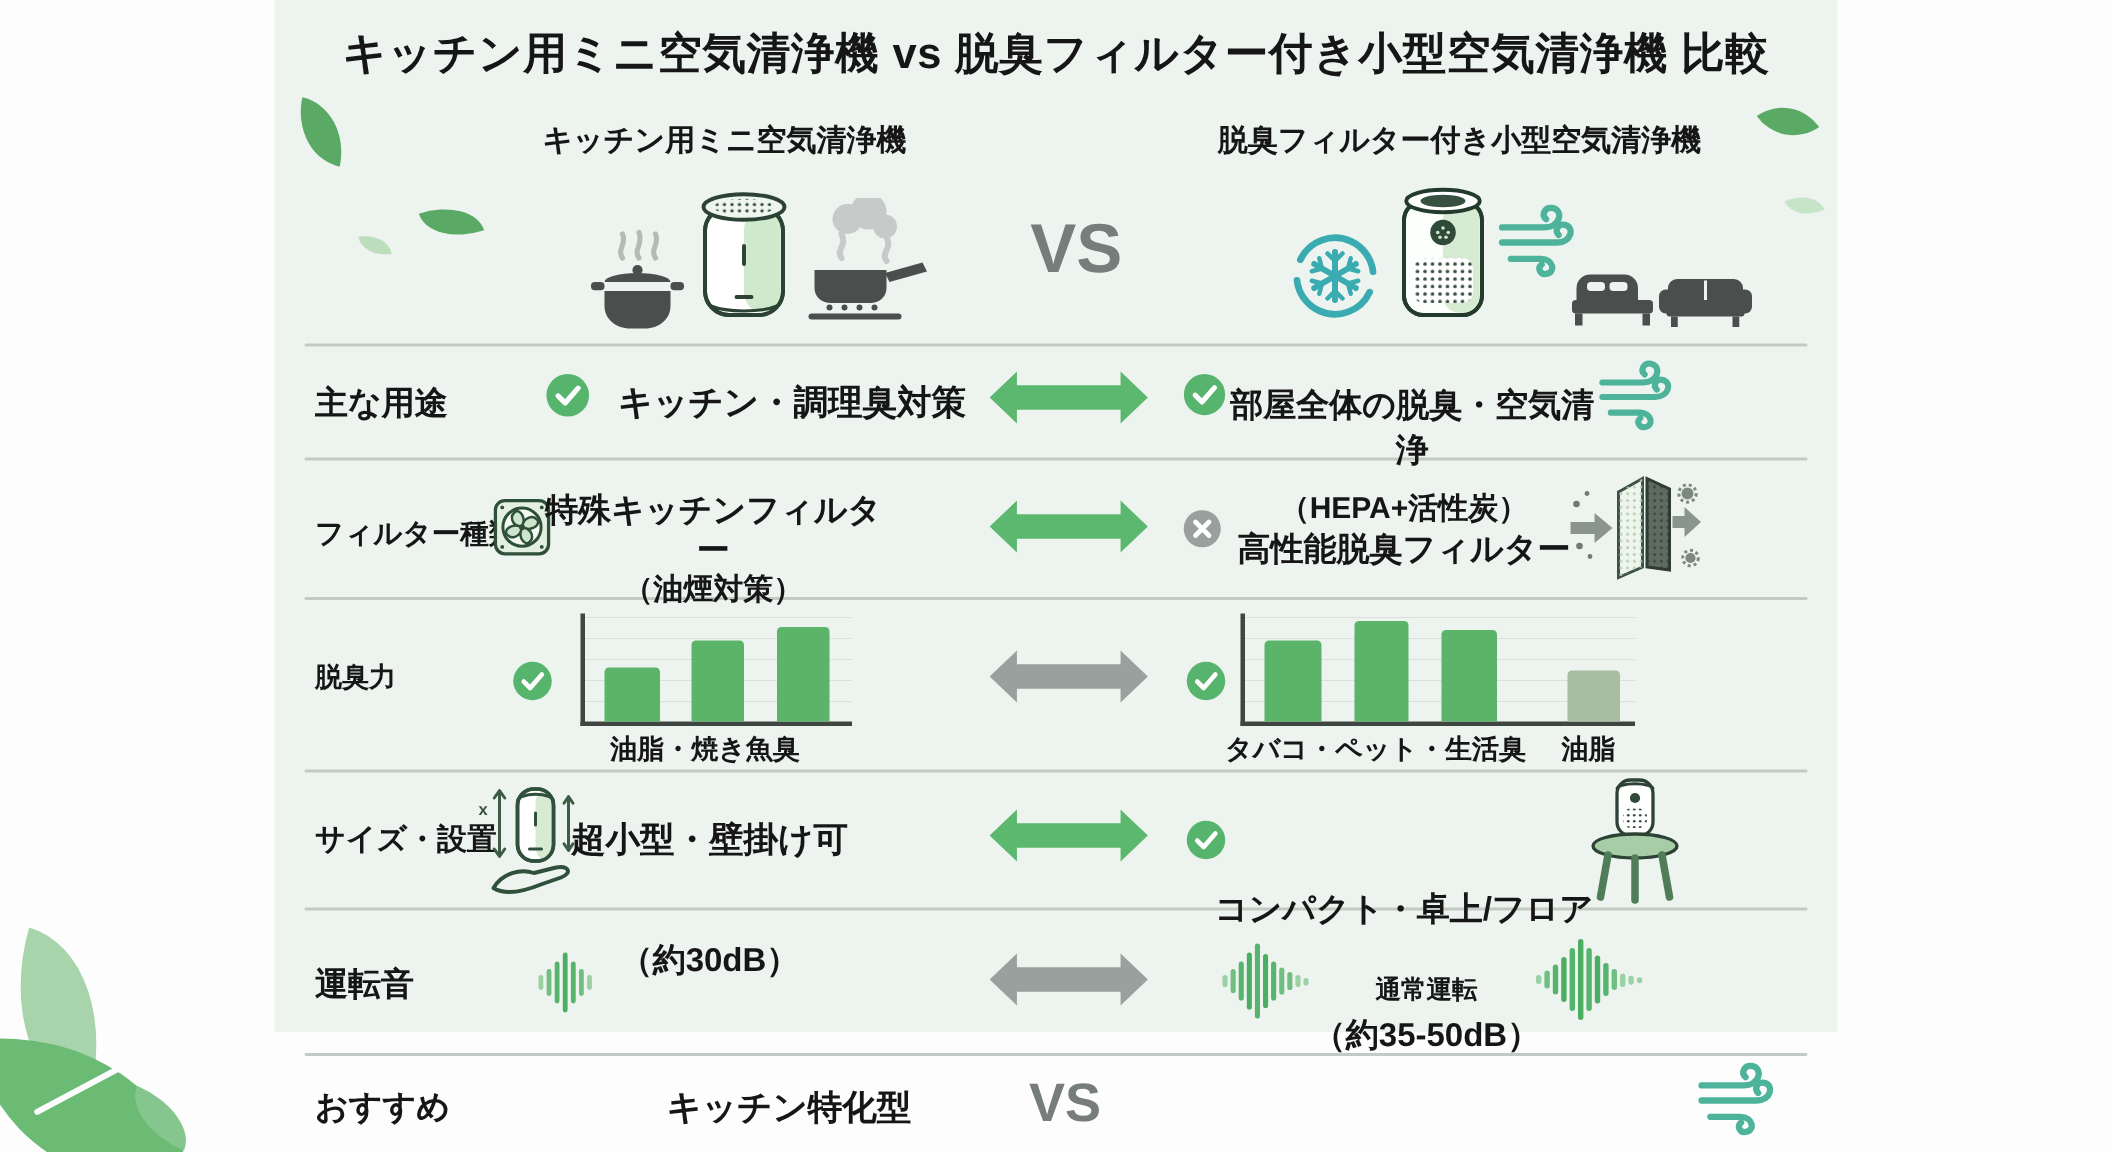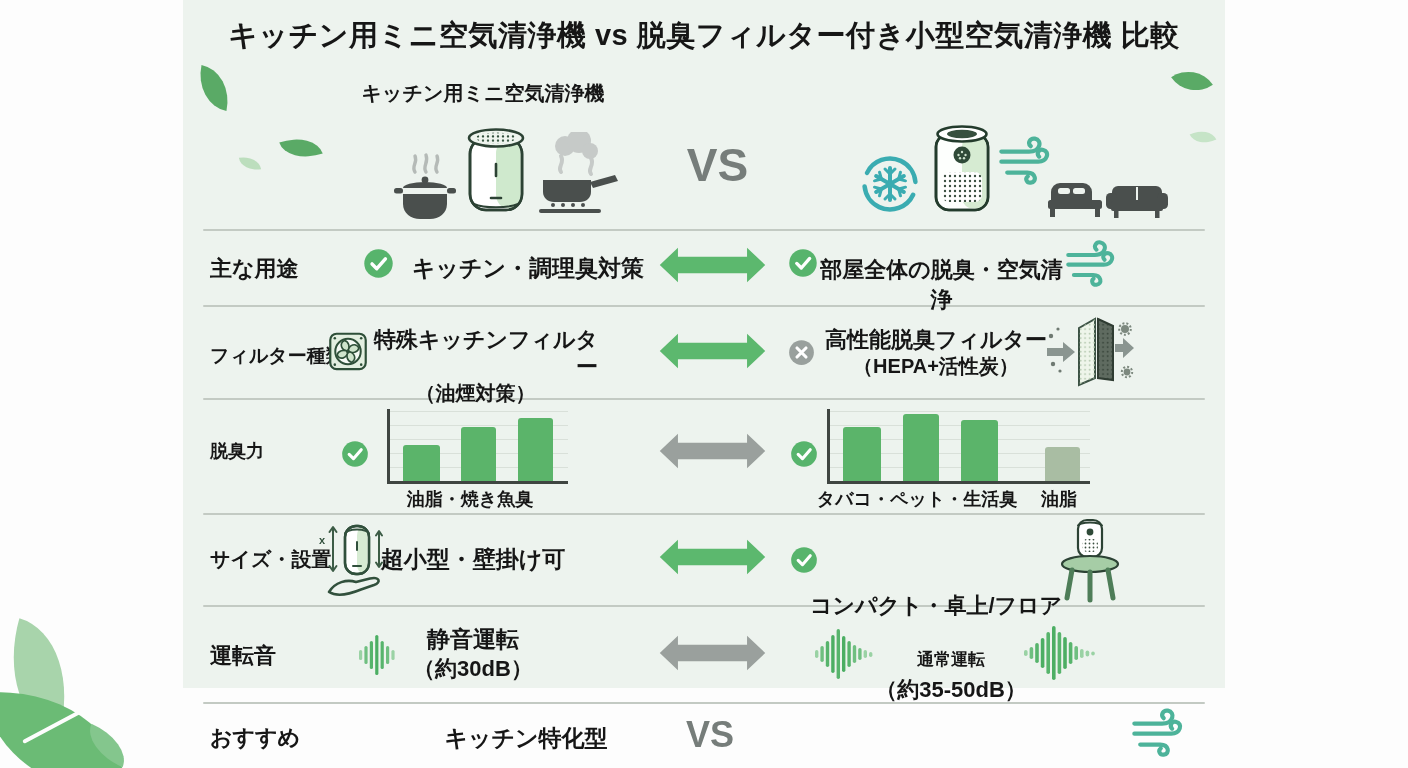--- a/index.html
+++ b/index.html
@@ -30,20 +30,21 @@
 
   <div class="leaf" style="left:4px;top:626px;width:70px;height:102px;background:#a8d4ab;transform:rotate(16deg);"></div>
   <div class="leaf" style="left:-10px;top:686px;width:132px;height:112px;background:#6bbb75;transform:rotate(-6deg);"></div>
   <div class="abs" style="left:18px;top:720px;width:86px;height:4px;background:#fdfdfd;border-radius:2px;transform:rotate(-28deg);"></div>
   <div class="leaf" style="left:84px;top:732px;width:46px;height:27px;background:#84c68d;transform:rotate(24deg);"></div>
 
   <div class="panel">
     <div class="abs b title ctr" style="left:0;top:16px;width:1042px;">キッチン用ミニ空気清浄機 vs 脱臭フィルター付き小型空気清浄機 比較</div>
 
     <div class="abs b colhead ctr" style="left:110px;top:80px;width:380px;">キッチン用ミニ空気清浄機</div>
+    <div class="abs b colhead ctr" style="left:600px;top:80px;width:380px;">脱臭フィルター付き小型空気清浄機</div>
 
     <div class="abs" style="left:210px;top:146px;">
       <svg width="64" height="76" viewBox="0 0 64 76">
         <path d="M22 26 C18 20 25 17 22 10 M33 26 C29 20 36 17 33 9 M44 26 C40 20 47 17 44 10" stroke="#b5bab7" stroke-width="3.4" fill="none" stroke-linecap="round"></path>
         <circle cx="32" cy="34" r="3.4" fill="#4a4f4d"></circle>
         <path d="M10 42 a22 6 0 0 1 44 0 z" fill="#4a4f4d"></path>
         <rect x="1" y="42" width="9" height="5.5" rx="2.5" fill="#4a4f4d"></rect>
         <rect x="54" y="42" width="9" height="5.5" rx="2.5" fill="#4a4f4d"></rect>
         <path d="M10 48 h44 v10 c0 9 -8 15 -17 15 h-10 c-9 0 -17 -6 -17 -15 z" fill="#4a4f4d"></path>
       </svg>
@@ -214,37 +215,37 @@
         <g fill="#cfe4cc" stroke="#2e4f38" stroke-width="1.8">
           <path id="pt" d="M22 23.5 C14.5 22.5 12 15 18 11.5 C23 12.5 24.5 19 22 23.5 Z"></path>
           <use href="#pt" transform="rotate(90 22 23.5)"></use>
             <use href="#pt" transform="rotate(180 22 23.5)"></use>
             <use href="#pt" transform="rotate(270 22 23.5)"></use>
         </g>
         <circle cx="22" cy="23.5" r="2.2" fill="#2e4f38"></circle>
       </svg>
     </div>
     <div class="abs ctr" style="left:170px;top:326px;width:245px;">
-      <span class="b" style="display:block;font-size:22px;line-height:27px;text-align:right;">特殊キッチンフィルター</span>
+      <span class="b" style="display:block;font-size:22px;line-height:27px;">特殊キッチンフィルター</span>
       <span class="b" style="display:block;font-size:20px;line-height:26px;">（油煙対策）</span>
     </div>
     <div class="abs" style="left:472px;top:331px;">
       <svg width="115" height="40" viewBox="0 0 120 44">
           <path d="M22 3 L2 22 L22 41 V31 H98 V41 L118 22 L98 3 V13 H22 Z" fill="#5cb86e"></path>
         </svg>
     </div>
     <div class="abs" style="left:605px;top:339px;">
       <svg width="27" height="27" viewBox="0 0 36 36">
           <circle cx="18" cy="18" r="16.5" fill="#99a09d"></circle>
           <path d="M12 12 L24 24 M24 12 L12 24" stroke="#fff" stroke-width="4.2" stroke-linecap="round"></path>
         </svg>
     </div>
     <div class="abs ctr" style="left:630px;top:326px;width:246px;">
+      <span class="b" style="display:block;font-size:20px;line-height:26px;">（HEPA+活性炭）</span>
       <span class="b" style="display:block;font-size:22px;line-height:27px;">高性能脱臭フィルター</span>
-      <span class="b" style="display:block;font-size:20px;line-height:26px;">（HEPA+活性炭）</span>
     </div>
     <div class="abs" style="left:860px;top:314px;">
       <svg width="92" height="74" viewBox="0 0 92 74">
         <defs>
           <pattern id="fdl" width="4.5" height="4.5" patternUnits="userSpaceOnUse">
               <circle cx="1.6" cy="1.6" r="1" fill="#b9ccb4"></circle>
             </pattern>
           <pattern id="fdd" width="4.5" height="4.5" patternUnits="userSpaceOnUse">
               <circle cx="1.6" cy="1.6" r="1" fill="#2f3c32"></circle>
             </pattern>
@@ -361,21 +362,20 @@
           <rect x="7.4" y="14" width="3.2" height="18" rx="1.6" fill="#6fbf80"></rect>
           <rect x="12.8" y="9" width="3.2" height="28" rx="1.6" fill="#57b46c"></rect>
           <rect x="18.2" y="3" width="3.2" height="40" rx="1.6" fill="#4cae63"></rect>
           <rect x="23.6" y="9" width="3.2" height="28" rx="1.6" fill="#57b46c"></rect>
           <rect x="29" y="14" width="3.2" height="18" rx="1.6" fill="#6fbf80"></rect>
           <rect x="34.4" y="18" width="3.2" height="10" rx="1.6" fill="#9ad2a4"></rect>
         </g>
       </svg>
     </div>
     <div class="abs ctr" style="left:168px;top:625px;width:244px;">
-      <span class="b" style="display:block;font-size:23px;line-height:29px;">静音運転</span>
       <span class="b" style="display:block;font-size:22px;line-height:29px;">（約30dB）</span>
     </div>
     <div class="abs" style="left:472px;top:633px;">
       <svg width="115" height="40" viewBox="0 0 120 44">
           <path d="M22 3 L2 22 L22 41 V31 H98 V41 L118 22 L98 3 V13 H22 Z" fill="#9aa09d"></path>
         </svg>
     </div>
     <div class="abs" style="left:630px;top:626px;">
       <svg width="64" height="56" viewBox="0 0 64 56">
         <g>

